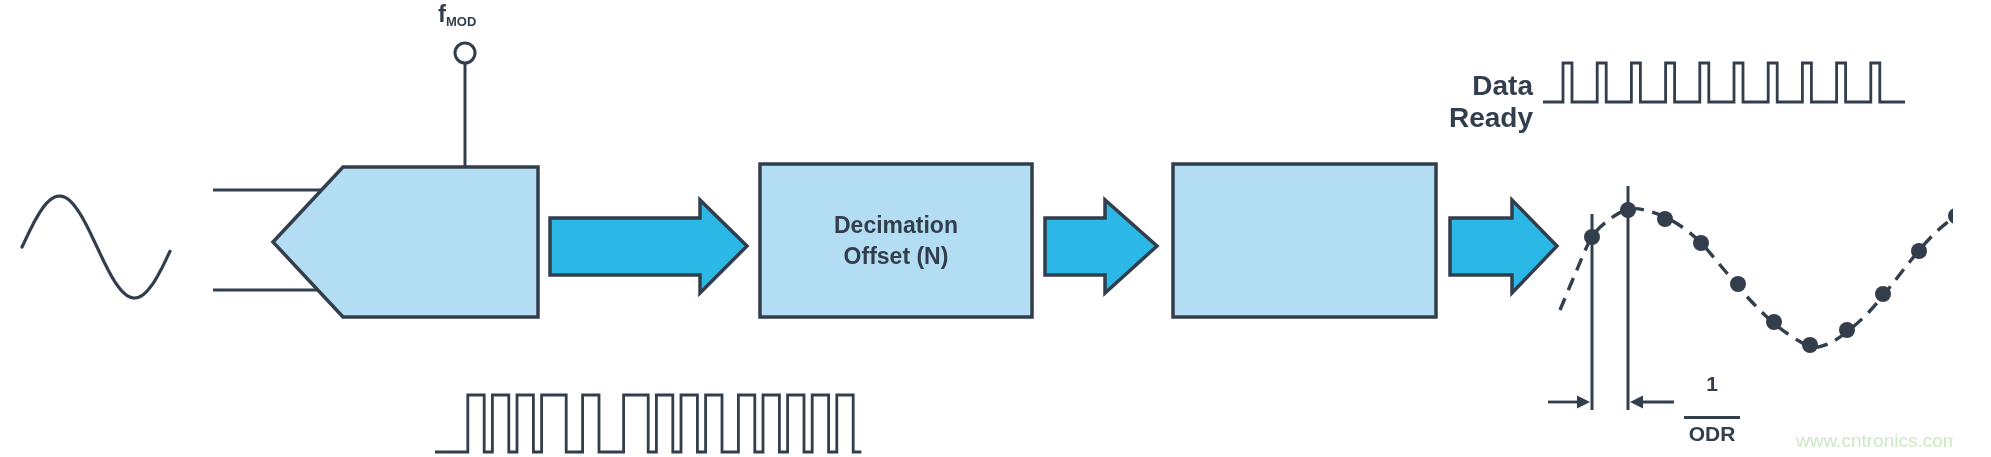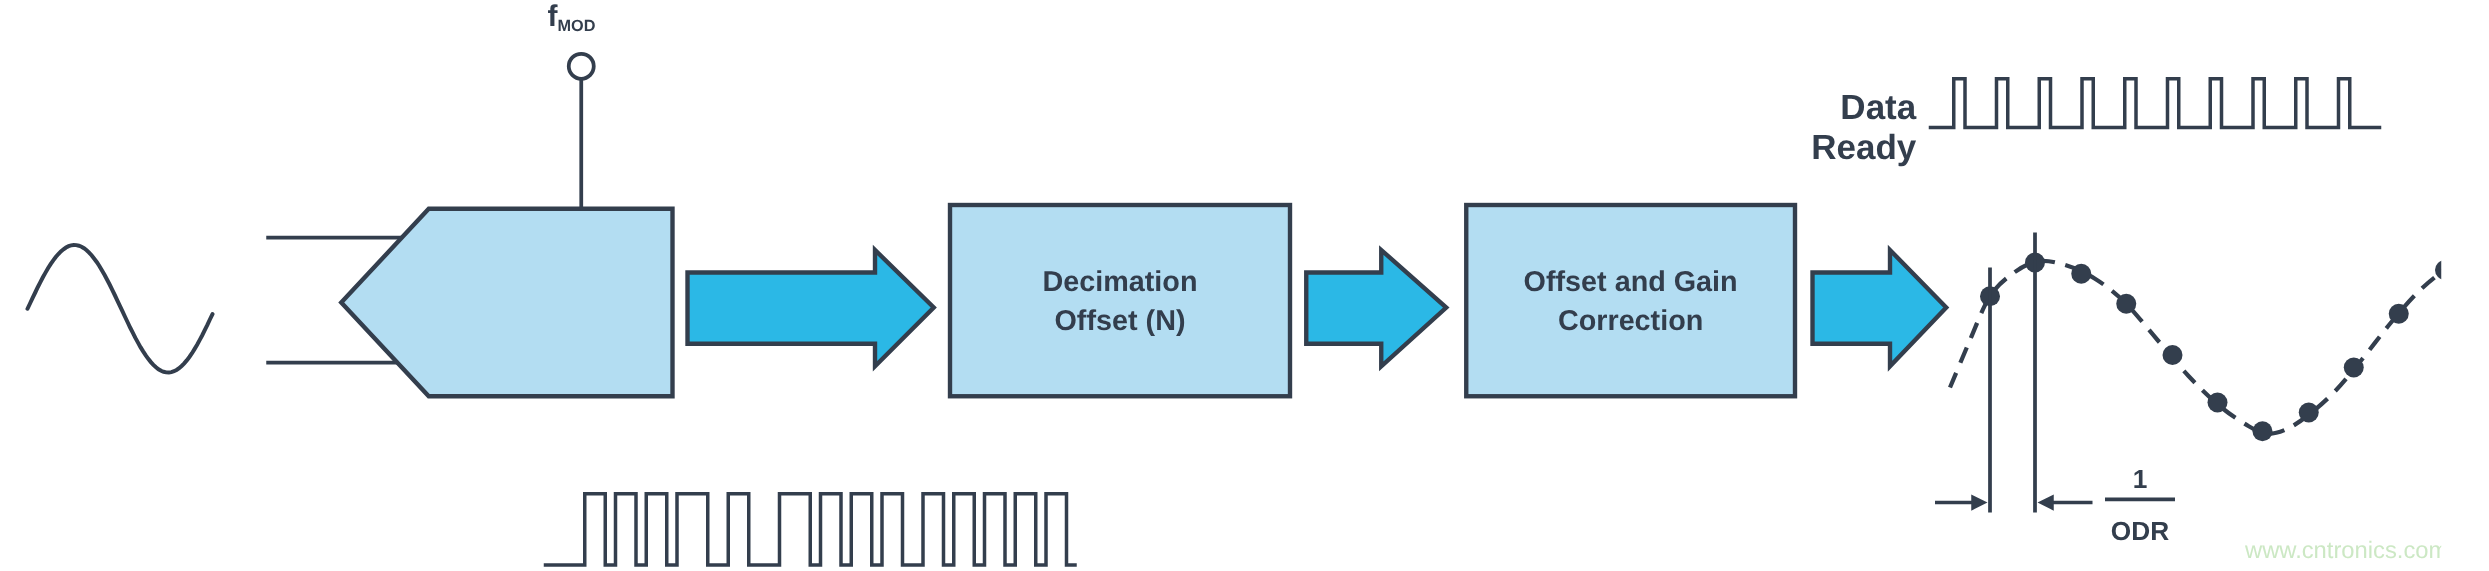--- a/index.html
+++ b/index.html
@@ -32,21 +32,21 @@
   .dim-head{fill:var(--stroke);}
   .label{position:absolute;font-weight:bold;color:var(--text);}
   .block-label{
     display:flex;flex-direction:column;align-items:center;justify-content:center;
     text-align:center;font-size:23px;line-height:31px;
   }
   .fmod-label{font-size:24px;line-height:24px;}
   .fmod-label sub{font-size:13px;vertical-align:-4px;letter-spacing:0px;}
   .data-ready-label{font-size:28px;text-align:right;}
   .frac{font-size:21px;line-height:23px;text-align:center;}
-  .frac .den{border-top:3px solid var(--text);margin-top:3px;padding-top:13px;}
+  .frac .den{border-top:3px solid var(--text);margin-top:21px;padding-top:3px;}
   .watermark{position:absolute;font-size:19px;font-weight:normal;color:var(--watermark);}
 </style>
 </head>
 <body>
 
 <div class="canvas">
 
   <svg class="layer" viewBox="0 0 1991 457">
 
     <path class="wave" d="M22.0 247.0 L24.1 242.6 L26.1 238.3 L28.2 234.0 L30.2 229.8 L32.3 225.7 L34.3 221.8 L36.4 218.1 L38.4 214.6 L40.5 211.3 L42.6 208.3 L44.6 205.6 L46.7 203.2 L48.7 201.1 L50.8 199.4 L52.8 198.0 L54.9 196.9 L56.9 196.3 L59.0 196.0 L61.1 196.1 L63.1 196.6 L65.2 197.4 L67.2 198.6 L69.3 200.2 L71.3 202.1 L73.4 204.4 L75.4 207.0 L77.5 209.8 L79.6 213.0 L81.6 216.4 L83.7 220.0 L85.7 223.8 L87.8 227.8 L89.8 231.9 L91.9 236.2 L93.9 240.5 L96.0 244.9 L98.1 249.3 L100.1 253.6 L102.2 258.0 L104.2 262.2 L106.3 266.3 L108.3 270.3 L110.4 274.1 L112.4 277.7 L114.5 281.1 L116.6 284.3 L118.6 287.1 L120.7 289.7 L122.7 291.9 L124.8 293.8 L126.8 295.4 L128.9 296.6 L130.9 297.4 L133.0 297.9 L135.1 298.0 L137.1 297.7 L139.2 297.0 L141.2 296.0 L143.3 294.6 L145.3 292.8 L147.4 290.7 L149.4 288.3 L151.5 285.6 L153.6 282.6 L155.6 279.3 L157.7 275.8 L159.7 272.1 L161.8 268.2 L163.8 264.1 L165.9 259.9 L167.9 255.6 L170.0 251.3"></path>
@@ -102,24 +102,20 @@
   <div class="label fmod-label" style="left:438px;top:2px;">
     <span>f</span><sub>MOD</sub>
   </div>
 
 
   <div class="label block-label" style="left:760px;top:164px;width:272px;height:153px;">
     <span>Decimation</span>
     <span>Offset (N)</span>
   </div>
 
-  <div class="label block-label" style="left:1173px;top:164px;width:263px;height:153px;">
-    <span>Offset and Gain</span>
-    <span>Correction</span>
-  </div>
 
   <div class="label data-ready-label" style="left:1405px;top:70px;width:128px;">Data Ready</div>
 
   <div class="label frac" style="left:1684px;top:372px;width:56px;">
     <div class="num">1</div>
     <div class="den">ODR</div>
   </div>
 
   <div class="watermark" style="left:1796px;top:430px;">www.cntronics.com</div>
 

